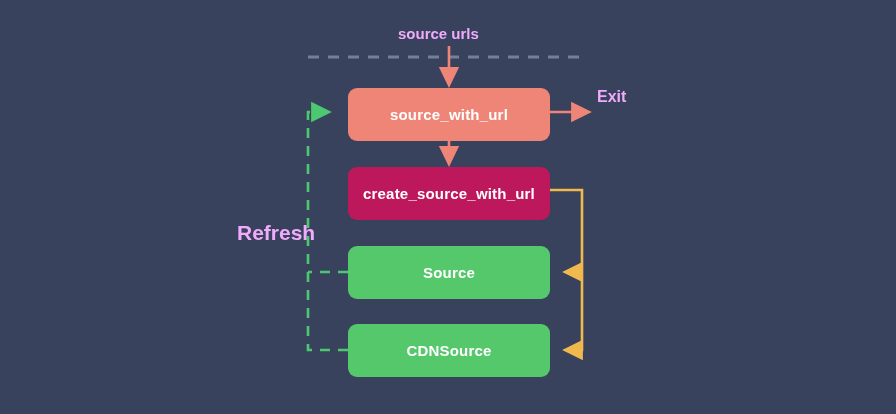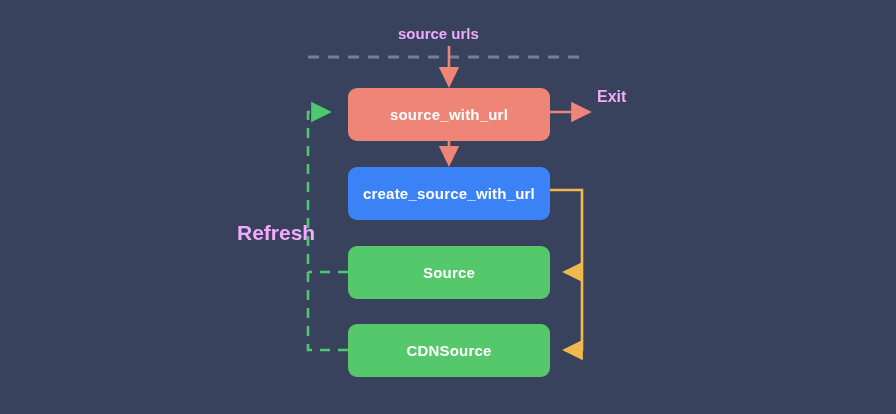--- a/index.html
+++ b/index.html
@@ -35,21 +35,21 @@
     letter-spacing: 0.2px;
     box-sizing: border-box;
     text-align: center;
   }
   .node-source-with-url {
     left: 348px; top: 88px; width: 202px; height: 53px;
     background: #ef8577;
   }
   .node-create-source-with-url {
     left: 348px; top: 167px; width: 202px; height: 53px;
-    background: #3b82f6;
+    background: #be185d;
   }
   .node-source {
     left: 348px; top: 246px; width: 202px; height: 53px;
     background: #56c86c;
   }
   .node-cdnsource {
     left: 348px; top: 324px; width: 202px; height: 53px;
     background: #56c86c;
   }
   .caption {

